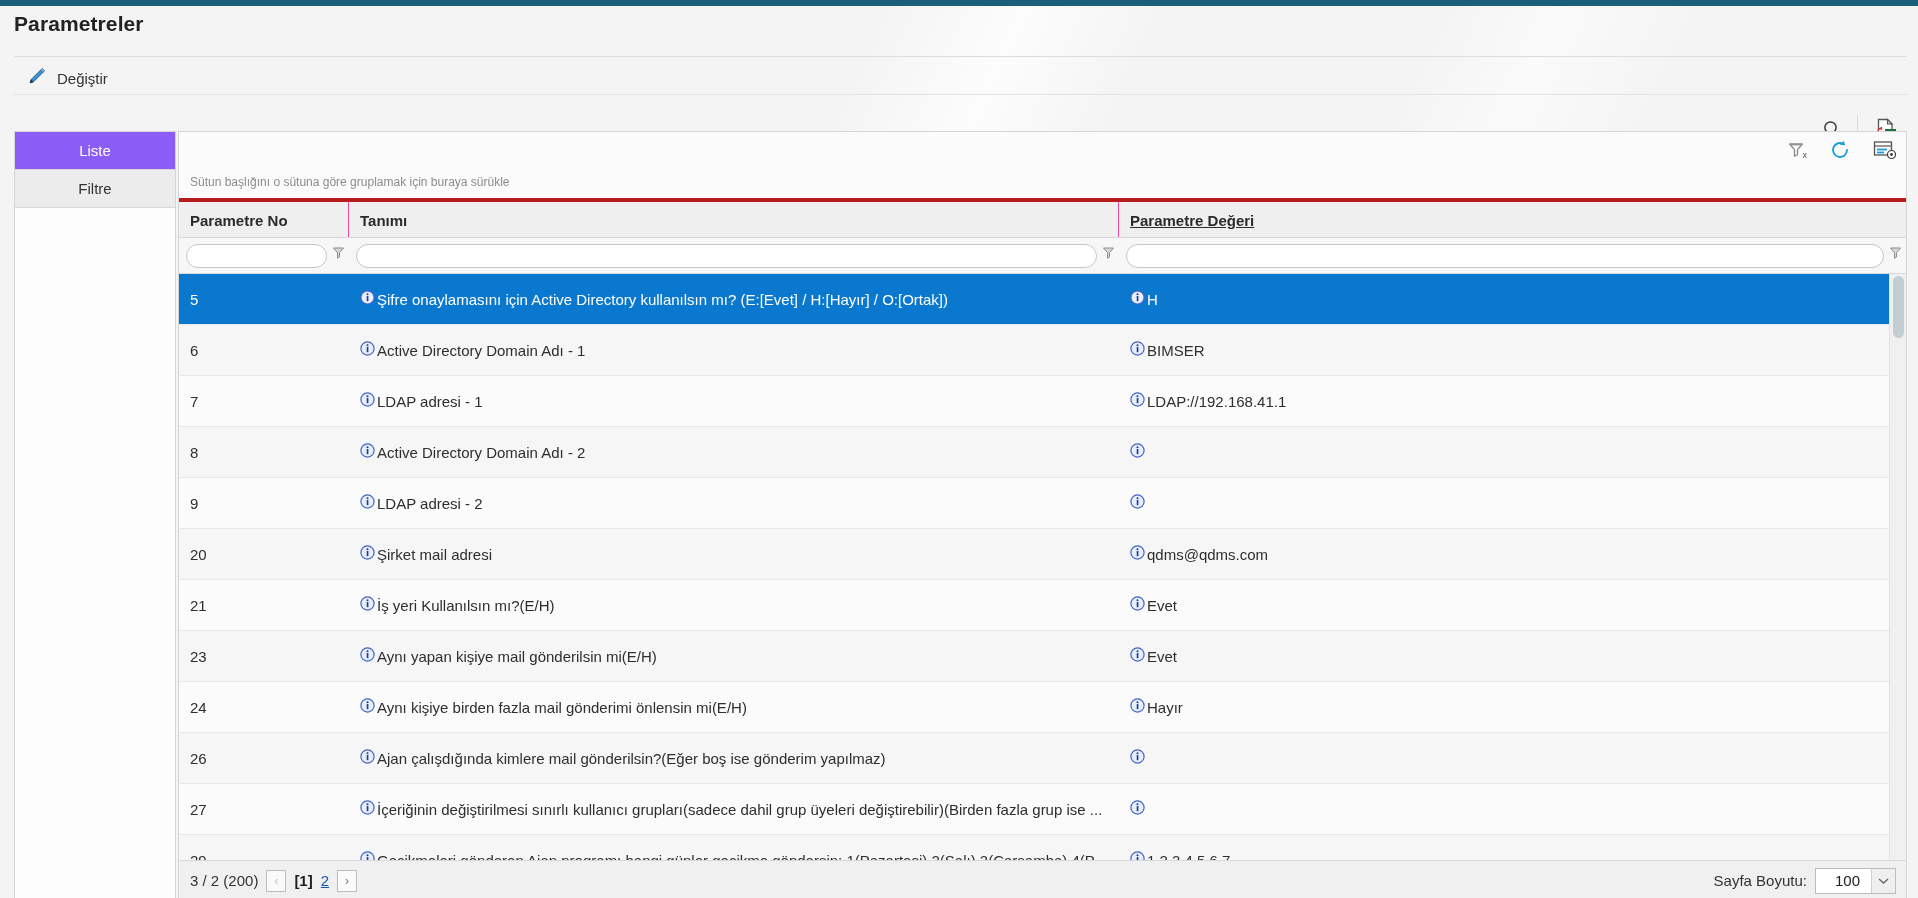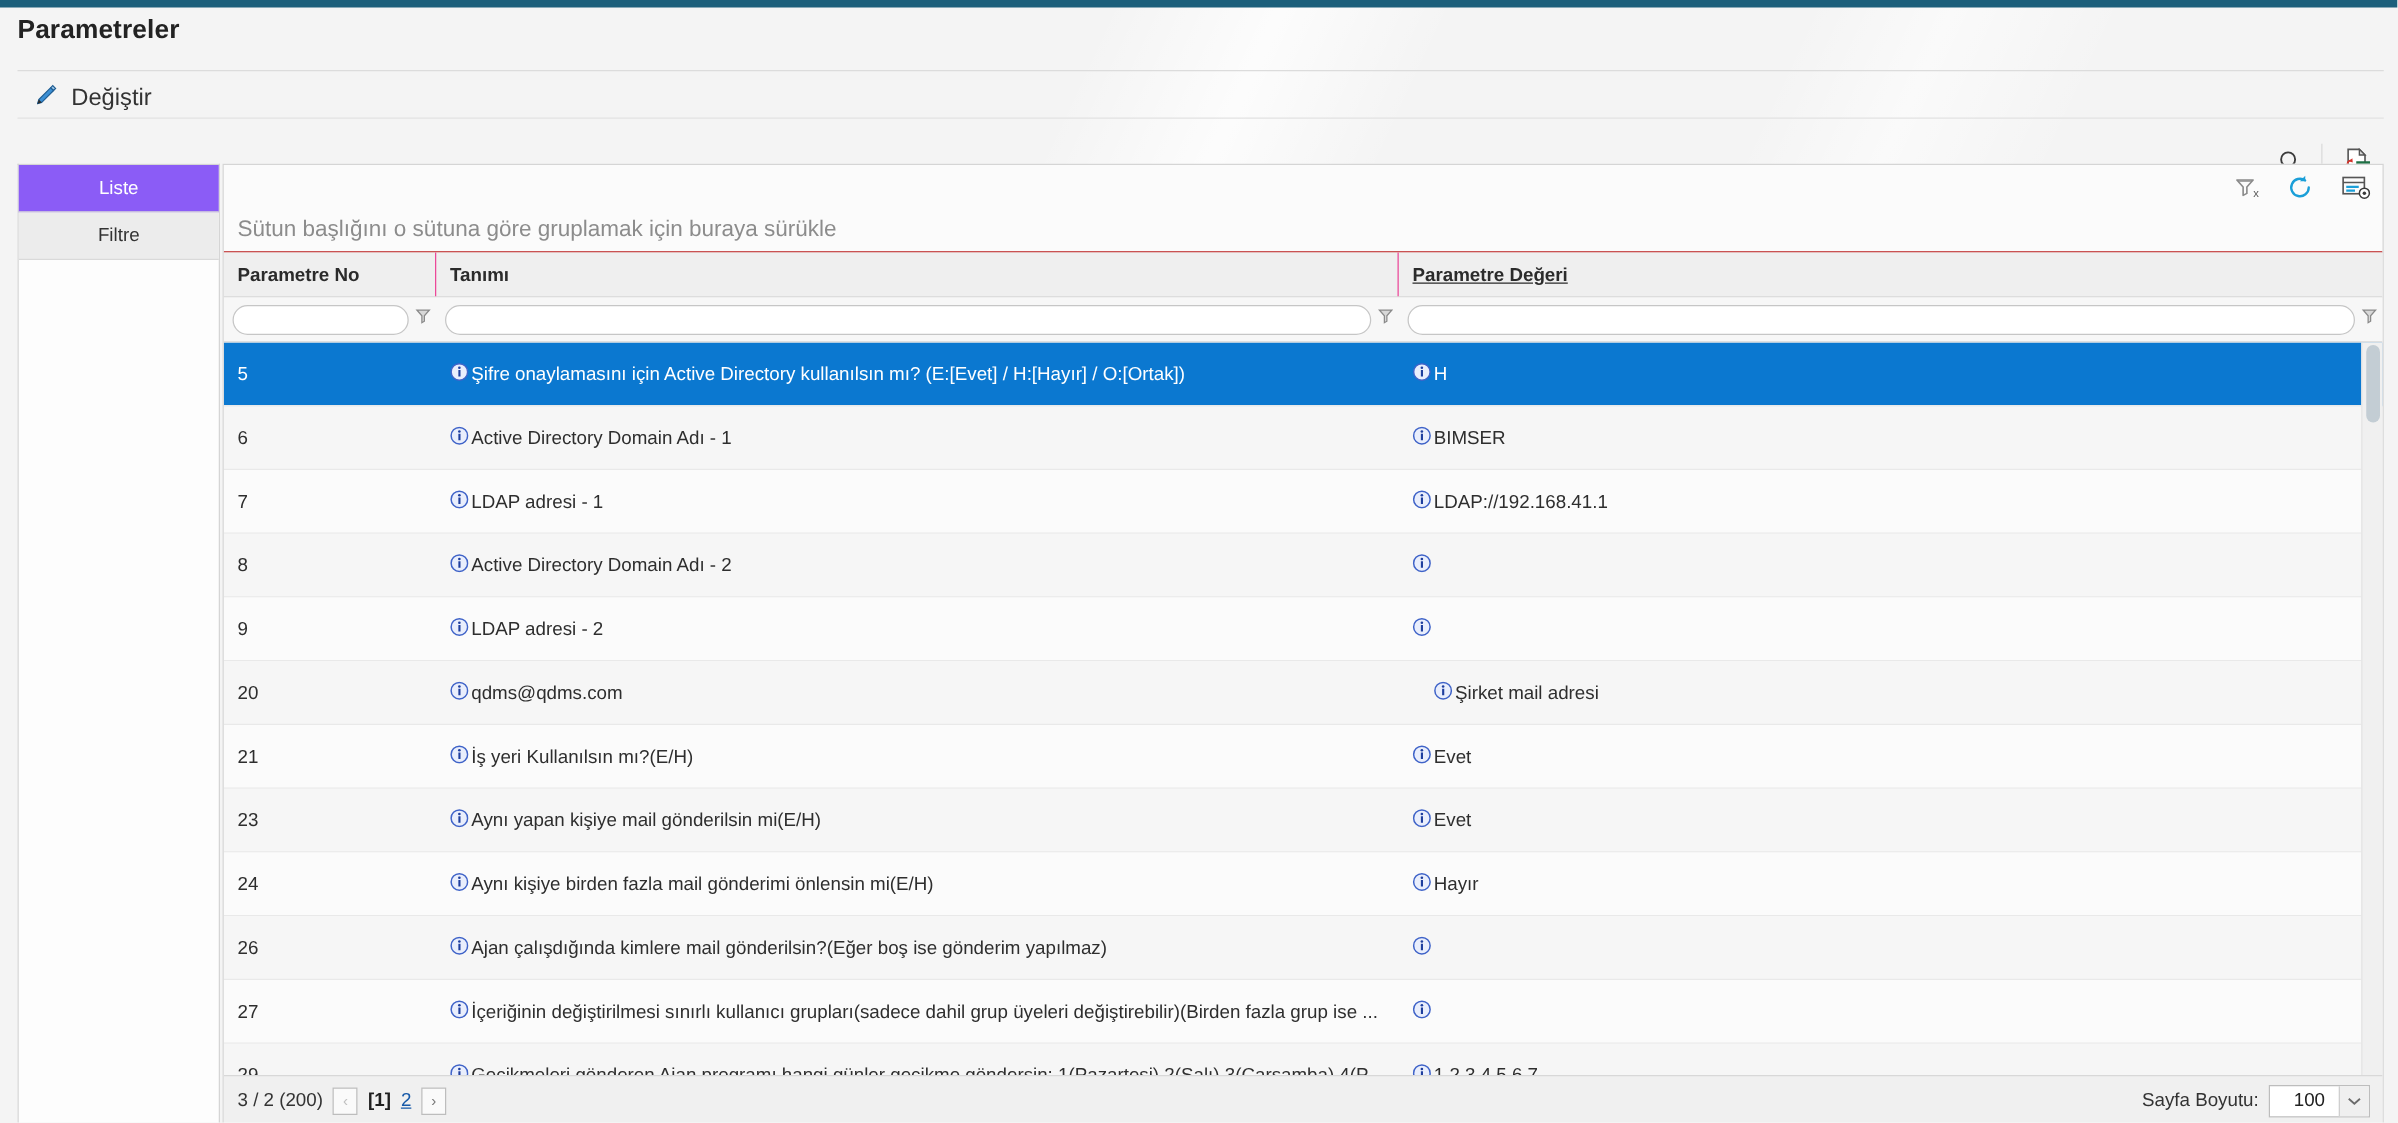--- a/index.html
+++ b/index.html
@@ -37,21 +37,21 @@
   
   .cmd-bar {
     position: absolute; left: 0; top: 57px;
     width: 1918px; height: 37px;
   }
   .cmd-btn {
     position: absolute; left: 22px; top: 6px;
     display: flex; align-items: center; gap: 9px;
     cursor: pointer; padding: 2px 4px;
   }
-  .cmd-btn .label { font-size: 19px; color: #333; }
+  .cmd-btn .label { font-size: 15px; color: #333; }
   .cmd-rule {
     position: absolute; left: 14px; top: 94px;
     width: 1893px; height: 1px; background: #e2e2e2;
   }
   .tool-right { position: absolute; right: 18px; top: 58px; display: flex; align-items: center; gap: 0; }
   .tool-right .sep { width: 1px; height: 30px; background: #d9d9d9; margin: 0 14px; }
   .icon-btn { cursor: pointer; display: flex; align-items: center; justify-content: center; }
 
   
   .side-tabs {
@@ -77,22 +77,22 @@
     overflow: hidden;
   }
   .grid-toolbar {
     position: absolute; right: 8px; top: 6px;
     display: flex; align-items: center; gap: 20px;
   }
   .group-panel {
     position: absolute; left: 0; top: 34px;
     width: 100%; height: 36px;
     padding-left: 11px; display: flex; align-items: center;
-    font-size: 18px; color: #8c8c8c;
-    border-bottom: 1px solid #b91c1c;
+    font-size: 12px; color: #8c8c8c;
+    border-bottom: 4px solid #b91c1c;
   }
   .header-row {
     position: absolute; left: 0; top: 70px;
     width: 100%; height: 36px;
     display: flex; align-items: flex-end;
     background: #efefef;
     border-bottom: 1px solid #d8d8d8;
   }
   .hcell {
     font-size: 15px; font-weight: bold; color: #2b2b2b;
@@ -398,35 +398,35 @@
                 <circle cx="7.5" cy="4.2" r="1.05" fill="#1f3f9e"></circle>
                 <rect x="6.7" y="6" width="1.7" height="5.2" fill="#1f3f9e"></rect>
               </svg></span>
             <span></span>
           </div>
         </div>
         <div class="row odd">
           <div class="cell c1">
             <span>20</span>
           </div>
+          <div class="cell c2">
+            <span class="info-ico"><svg width="15" height="15" viewBox="0 0 15 15">
+                <circle cx="7.5" cy="7.5" r="6.6" fill="#e9eefc" stroke="#3f63c8" stroke-width="1.2"></circle>
+                <circle cx="7.5" cy="4.2" r="1.05" fill="#1f3f9e"></circle>
+                <rect x="6.7" y="6" width="1.7" height="5.2" fill="#1f3f9e"></rect>
+              </svg></span>
+            <span>Şirket mail adresi</span>
+          </div>
           <div class="cell c3">
             <span class="info-ico"><svg width="15" height="15" viewBox="0 0 15 15">
                 <circle cx="7.5" cy="7.5" r="6.6" fill="#e9eefc" stroke="#3f63c8" stroke-width="1.2"></circle>
                 <circle cx="7.5" cy="4.2" r="1.05" fill="#1f3f9e"></circle>
                 <rect x="6.7" y="6" width="1.7" height="5.2" fill="#1f3f9e"></rect>
               </svg></span>
             <span>qdms@qdms.com</span>
-          </div>
-          <div class="cell c2">
-            <span class="info-ico"><svg width="15" height="15" viewBox="0 0 15 15">
-                <circle cx="7.5" cy="7.5" r="6.6" fill="#e9eefc" stroke="#3f63c8" stroke-width="1.2"></circle>
-                <circle cx="7.5" cy="4.2" r="1.05" fill="#1f3f9e"></circle>
-                <rect x="6.7" y="6" width="1.7" height="5.2" fill="#1f3f9e"></rect>
-              </svg></span>
-            <span>Şirket mail adresi</span>
           </div>
         </div>
         <div class="row even">
           <div class="cell c1">
             <span>21</span>
           </div>
           <div class="cell c2">
             <span class="info-ico"><svg width="15" height="15" viewBox="0 0 15 15">
                 <circle cx="7.5" cy="7.5" r="6.6" fill="#e9eefc" stroke="#3f63c8" stroke-width="1.2"></circle>
                 <circle cx="7.5" cy="4.2" r="1.05" fill="#1f3f9e"></circle>

